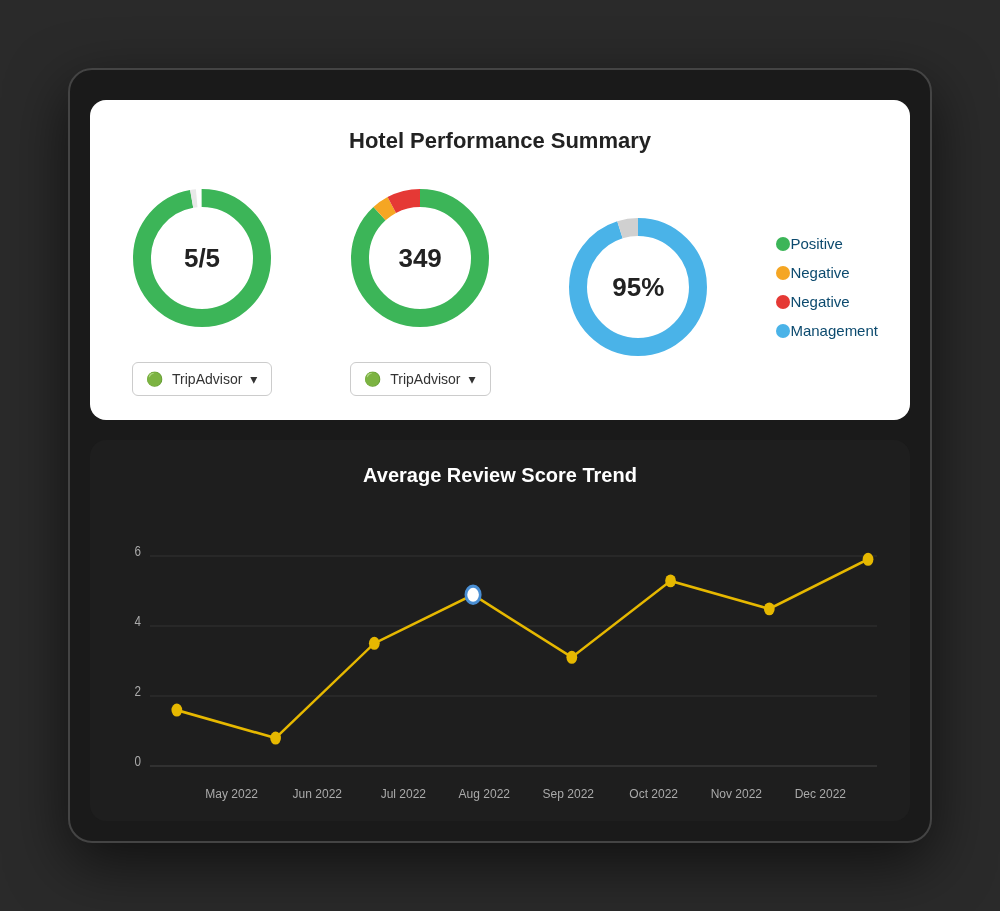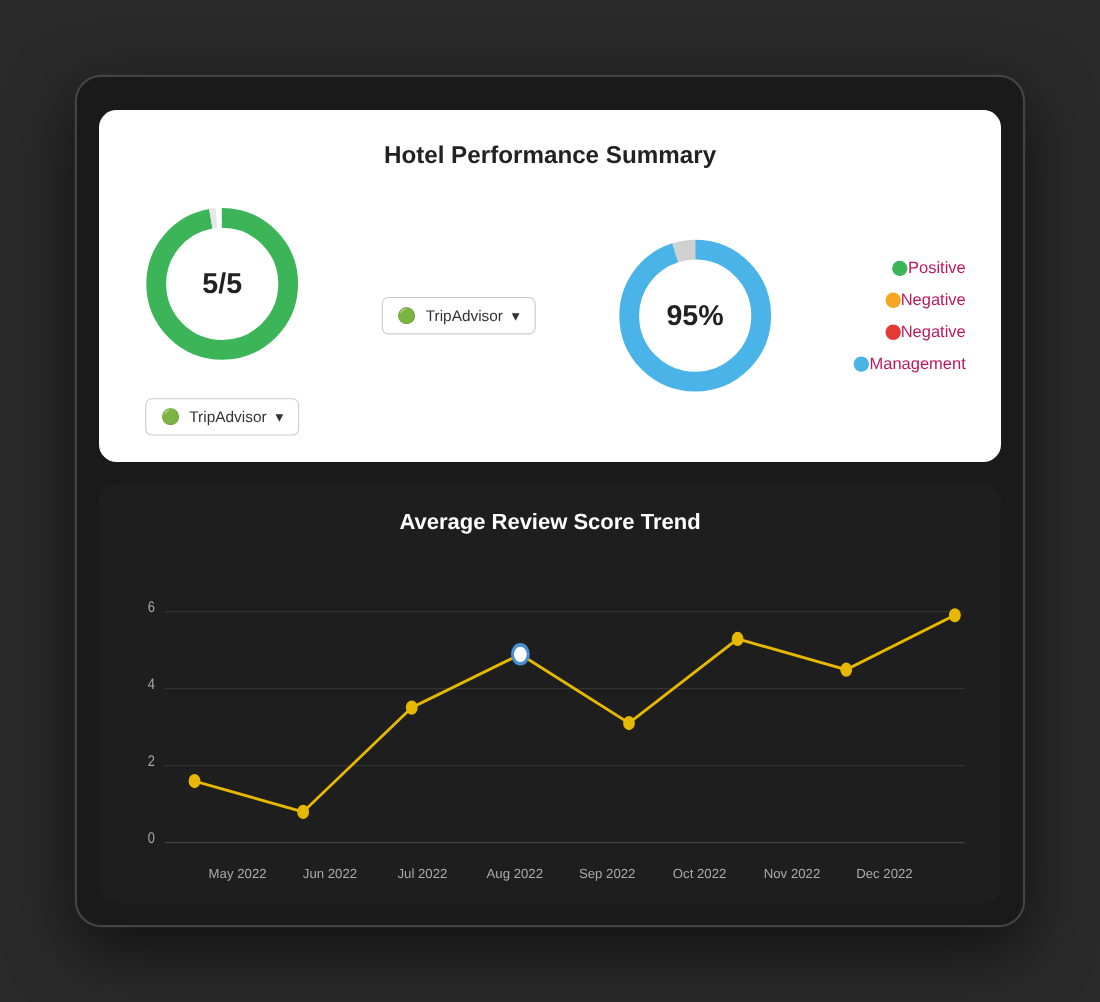--- a/index.html
+++ b/index.html
@@ -86,22 +86,21 @@
     .legend-box {
       display: flex;
       flex-direction: column;
       gap: 12px;
       padding: 10px 0;
     }
     .legend-item {
       display: flex;
       align-items: center;
       font-size: 15px;
-      color: #be185d;
-      justify-content: flex-end;
+      color: #0c4a6e;
     }
     .legend-dot {
       width: 14px;
       height: 14px;
       border-radius: 50%;
       flex-shrink: 0;
     }
     
     .bottom-panel {
       background: #1e1e1e;
@@ -125,21 +124,21 @@
       height: 100%;
     }
     .x-labels {
       display: flex;
       justify-content: space-between;
       padding: 8px 40px 0 60px;
       color: #aaa;
       font-size: 12px;
     }
     .x-label {
-      text-align: center;
+      text-align: right;
       flex: 1;
     }
   </style>
 </head>
 <body>
 
 <div class="device-frame">
 
   <div class="top-panel">
     <div class="top-panel-title">Hotel Performance Summary</div>
@@ -154,20 +153,31 @@
           <div class="donut-center">5/5</div>
         </div>
         <button class="dropdown-btn">
           <span>🟢</span>
           <span>TripAdvisor</span>
           <span>▾</span>
         </button>
       </div>
 
       <div class="chart-item">
+        <div class="donut-wrapper">
+          <svg viewBox="0 0 160 160">
+
+            <circle cx="80" cy="80" r="60" fill="none" stroke="#3cb558" stroke-width="18" stroke-dasharray="332 45" stroke-dashoffset="0"></circle>
+
+            <circle cx="80" cy="80" r="60" fill="none" stroke="#f5a623" stroke-width="18" stroke-dasharray="15 362" stroke-dashoffset="-332"></circle>
+
+            <circle cx="80" cy="80" r="60" fill="none" stroke="#e53935" stroke-width="18" stroke-dasharray="30 347" stroke-dashoffset="-347"></circle>
+          </svg>
+          <div class="donut-center">349</div>
+        </div>
         <button class="dropdown-btn">
           <span>🟢</span>
           <span>TripAdvisor</span>
           <span>▾</span>
         </button>
       </div>
 
       <div class="chart-item">
         <div class="donut-wrapper">
           <svg viewBox="0 0 160 160">

